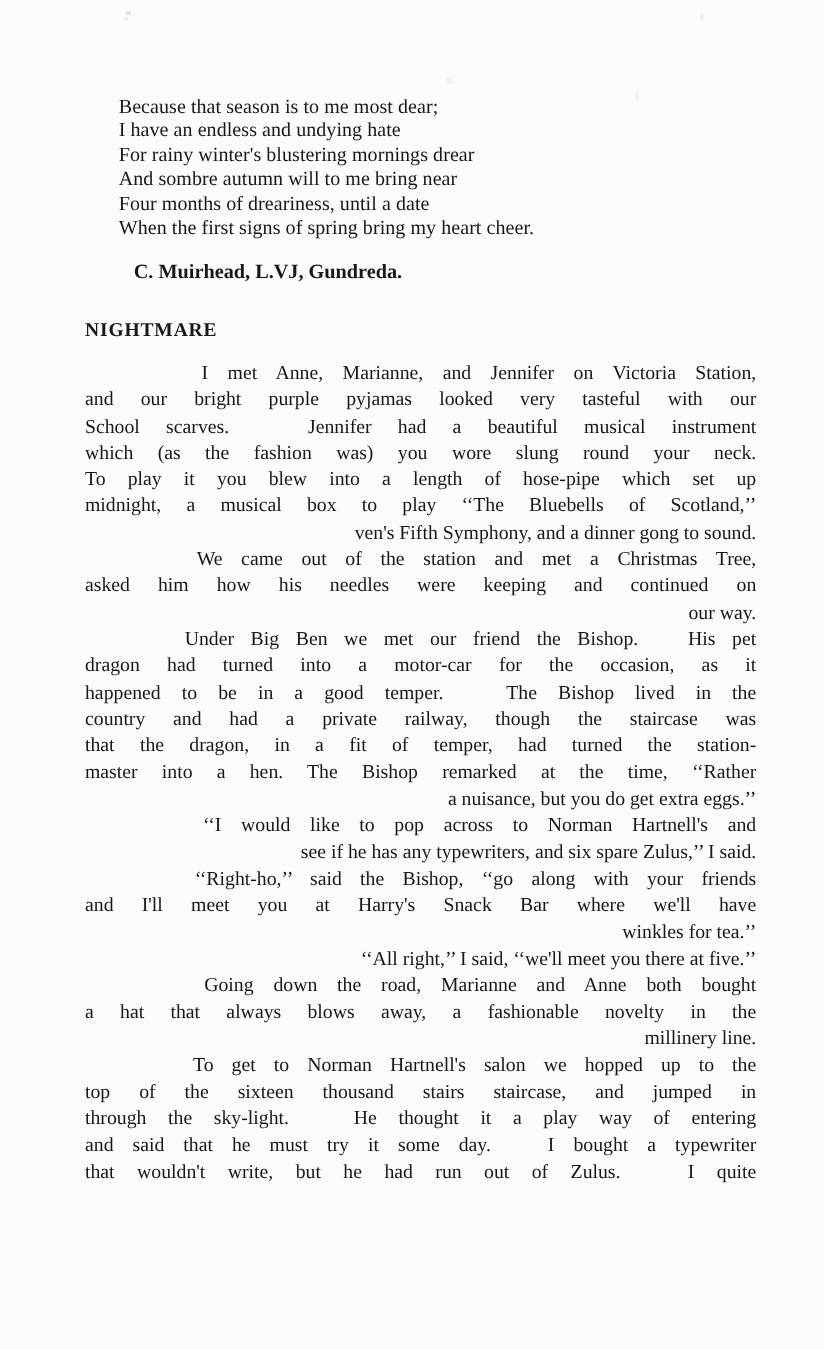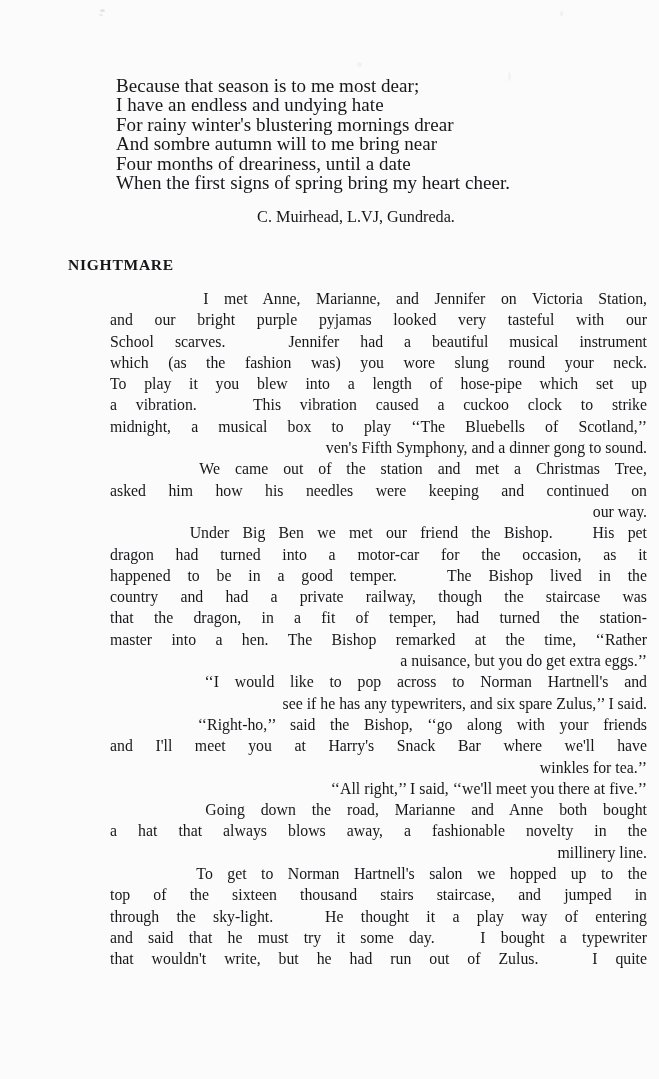--- a/index.html
+++ b/index.html
@@ -35,40 +35,41 @@
   .page {
     position: absolute;
     left: 0; top: 0;
     width: 659px;
     height: 1079px;
   }
 
   
   .poem {
     position: absolute;
-    left: 116px;
+    left: 95px;
     top: 76px;
     width: 500px;
-    font-size: 19px;
+    font-size: 16px;
     line-height: 19.4px;
     letter-spacing: .05px;
   }
   .poem .line {
     white-space: pre;
   }
 
   .attribution {
     position: absolute;
     left: 107px;
     top: 207px;
     width: 498px;
-    text-align: center;
+    text-align: left;
     font-size: 16.2px;
     line-height: 20px;
     padding-right: 2px;
+    font-weight: bold;
   }
 
   
   .story-title {
     position: absolute;
     left: 68px;
     top: 256px;
     width: 537px;
     text-align: left;
     font-size: 15.6px;
@@ -77,21 +78,20 @@
   }
 
   
   .body-text {
     position: absolute;
     left: 68px;
     top: 288px;
     width: 537px;
     font-size: 15.8px;
     line-height: 21.3px;
-    margin-left: 42px;
   }
   .body-text p {
     margin: 0;
   }
   .body-text .ln {
     display: block;
     white-space: pre;
   }
   
   .body-text .ln.j {
@@ -140,21 +140,20 @@
   <div class="story-title">NIGHTMARE</div>
 
   <div class="body-text">
 
     <p>
       <span class="ln j">      I met Anne, Marianne, and Jennifer on Victoria Station,</span>
       <span class="ln j">and our bright purple pyjamas looked very tasteful with our</span>
       <span class="ln j">School scarves.   Jennifer had a beautiful musical instrument</span>
       <span class="ln j">which (as the fashion was) you wore slung round your neck.</span>
       <span class="ln j">To play it you blew into a length of hose-pipe which set up</span>
-      <span class="ln j">a vibration.   This vibration caused a cuckoo clock to strike</span>
       <span class="ln j">midnight, a musical box to play ‘‘The Bluebells of Scotland,’’</span>
       <span class="ln last">ven's Fifth Symphony, and a dinner gong to sound.</span>
     </p>
 
     <p>
       <span class="ln j">      We came out of the station and met a Christmas Tree,</span>
       <span class="ln j">asked him how his needles were keeping and continued on</span>
       <span class="ln last">our way.</span>
     </p>
 

